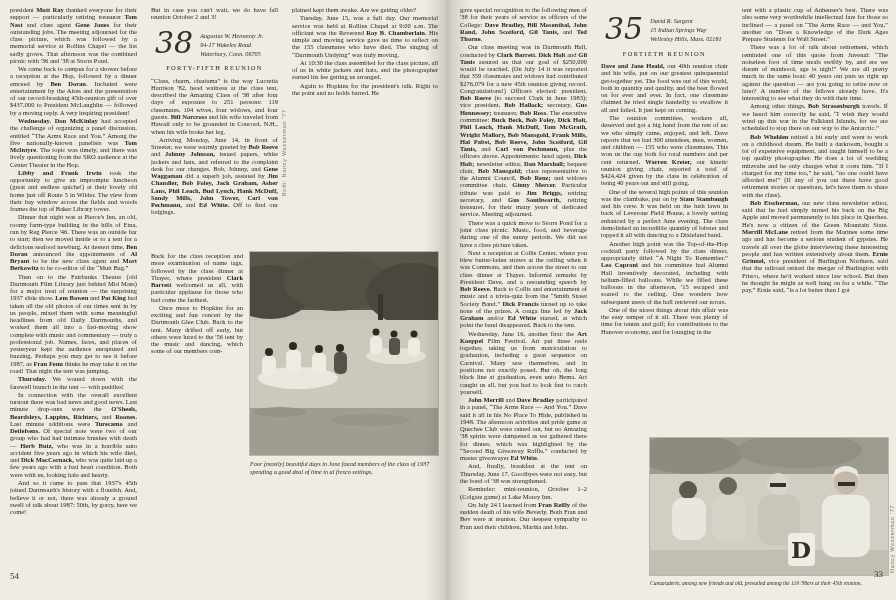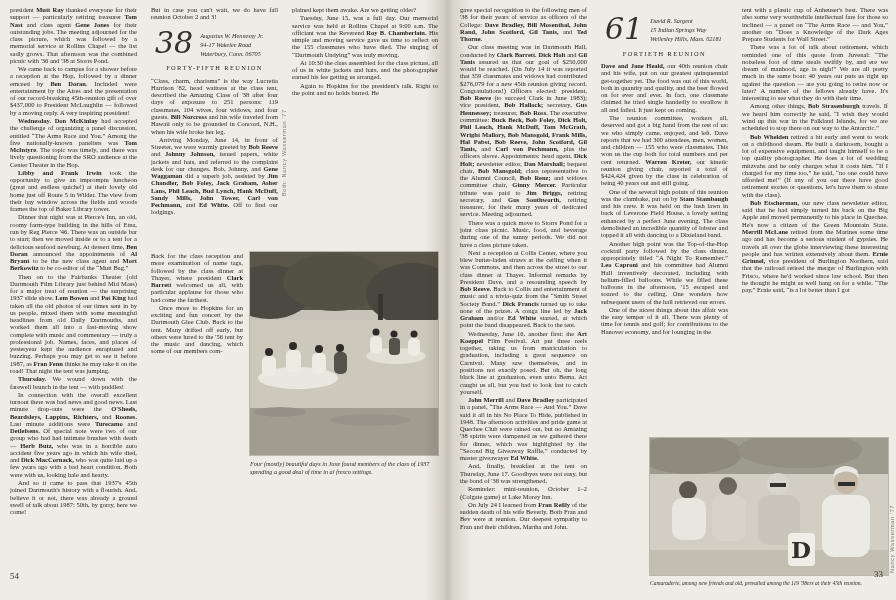--- a/index.html
+++ b/index.html
@@ -126,21 +126,21 @@
         <p class="para">Next a reception at Collis Center, where you blew butter-laden straws at the ceiling when it was Commons, and then across the street to our class dinner at Thayer. Informal remarks by President Dave, and a resounding speech by <b>Bob Reeve.</b> Back to Collis and entertainment of music and a trivia-quiz from the “Smith Street Society Band.” <b>Dick Francis</b> turned up to take none of the prizes. A conga line led by <b>Jack Graham</b> and/or <b>Ed White</b> started, at which point the band disappeared. Back to the tent.</p>
         <p class="para">Wednesday, June 16, another first: the <b>Art Koeppel</b> Film Festival. Art put three reels together, taking us from matriculation to graduation, including a great sequence on Carnival. Many saw themselves, and in positions not exactly posed. But oh, the long black line at graduation, even unto Bema. Art caught us all, but you had to look fast to catch yourself.</p>
         <p class="para"><b>John Merrill</b> and <b>Dave Bradley</b> participated in a panel, “The Arms Race — And You.” Dave said it all in his No Place To Hide, published in 1948. The afternoon activities and pride game at Quechee Club were rained out, but no Amazing '38 spirits were dampened as we gathered there for dinner, which was highlighted by the “Second Big Giveaway Raffle,” conducted by master giveawayer <b>Ed White.</b></p>
         <p class="para">And, finally, breakfast at the tent on Thursday, June 17. Goodbyes were not easy, but the bond of '38 was strengthened.</p>
         <p class="para">Reminder: mini-reunion, October 1–2 (Colgate game) at Lake Morey Inn.</p>
         <p class="para">On July 24 I learned from <b>Fran Reilly</b> of the sudden death of his wife Beverly. Both Fran and Bev were at reunion. Our deepest sympathy to Fran and their children, Martha and John.</p>
       </div>
 
     <div class="col" style="left:153px;top:6px;width:127px;height:424px">
       <div class="class-head">
-        <span class="numeral">61</span>
+        <span class="numeral">35</span>
         <span class="addr">
           <span>David R. Sargent</span><br>
           <span>15 Indian Springs Way</span><br>
           <span>Wellesley Hills, Mass. 02181</span>
         </span>
       </div>
       <div class="reunion-head">FORTIETH REUNION</div>
       <div class="pblock">
           <p class="para"><b>Dave and Jane Heald,</b> our 40th reunion chair and his wife, put on our greatest quinquennial get-together yet. The food was out of this world, both in quantity and quality, and the beer flowed on for ever and ever. In fact, one classmate claimed he tried single handedly to swallow it all and failed. It just kept on coming.</p>
           <p class="para">The reunion committee, workers all, deserved and got a big hand from the rest of us: we who simply came, enjoyed, and left. Dave reports that we had 300 attendees, men, women, and children — 155 who were classmates. This won us the cup both for total numbers and per cent returned. <b>Warren Kreter,</b> our kinetic reunion giving chair, reported a total of $424,424 given by the class in celebration of being 40 years out and still going.</p>

